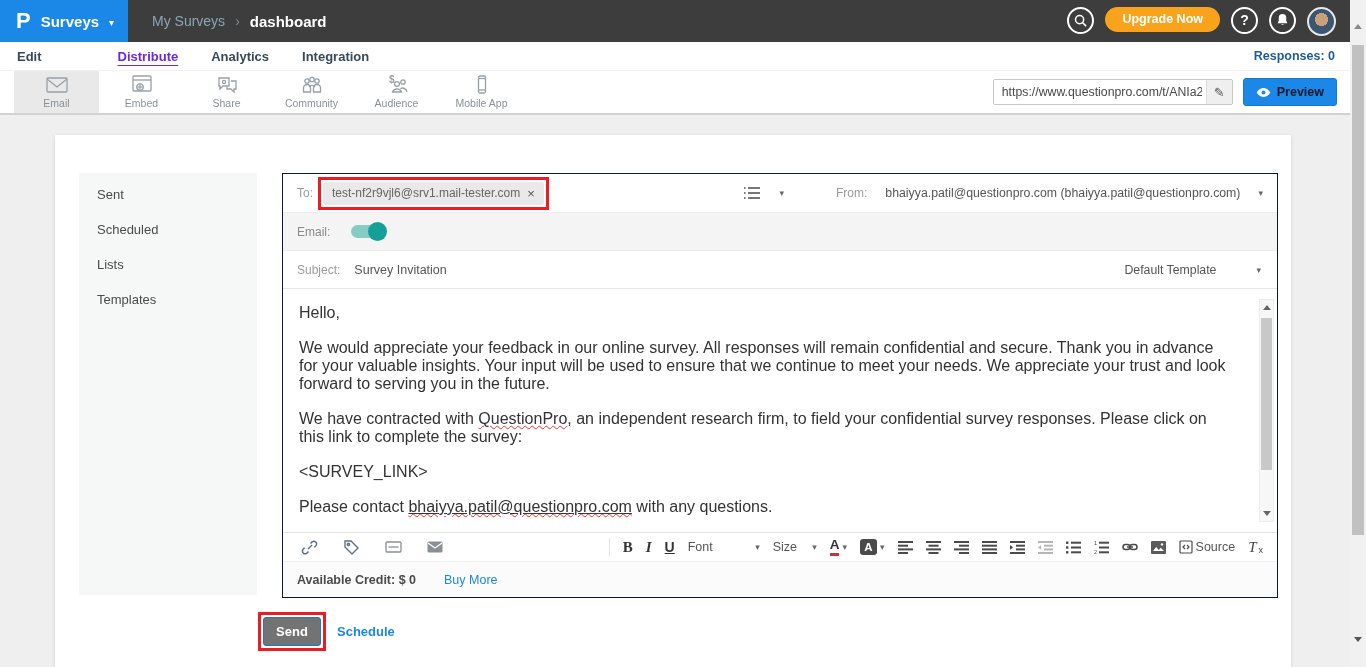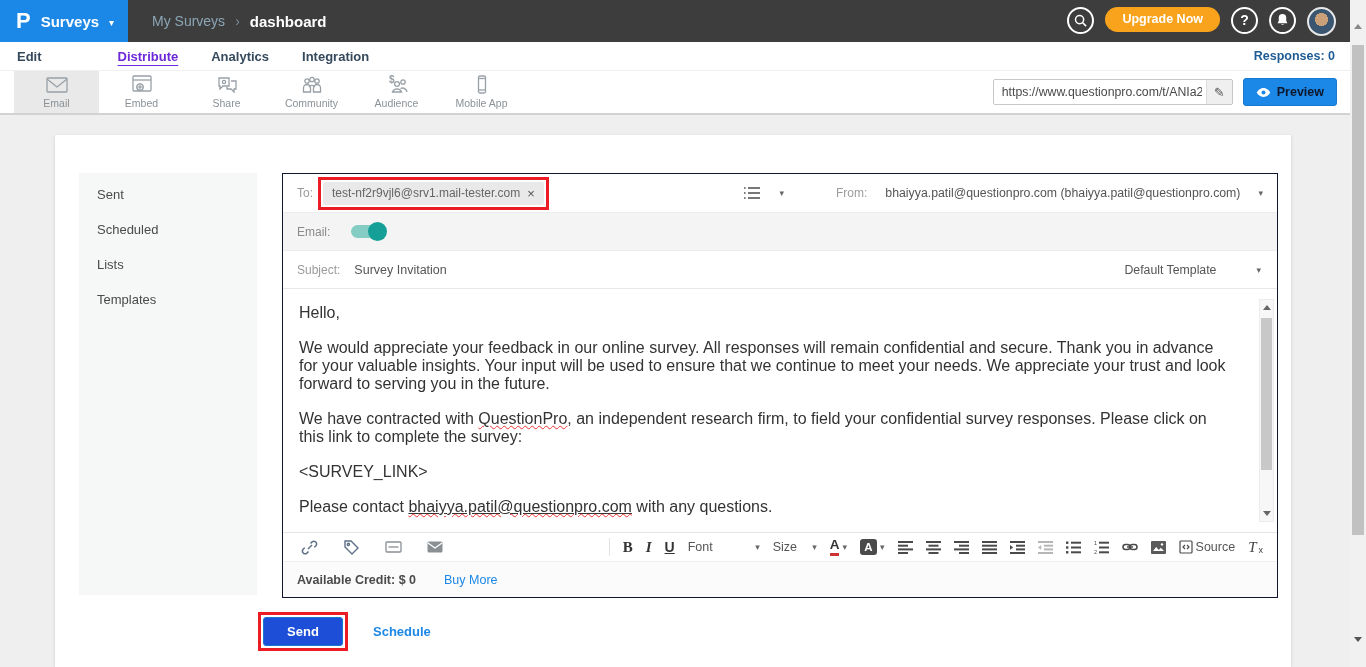--- a/index.html
+++ b/index.html
@@ -100,22 +100,22 @@
   .tx-x { font-size:9px; color:#444; margin-top:6px; margin-left:-1px; }
   .sep { width:1px; height:18px; background:#e2e2e2; }
 
   
   .credit-row { height:36px; background:#fbfbfb; border-top:1px solid #efefef; display:flex; align-items:center; padding:0 14px; gap:28px; }
   .credit-label { font-size:12.5px; font-weight:bold; color:#4a4a4a; }
   .link-blue { color:#1b87e6; font-size:12.5px; cursor:pointer; text-decoration:none; }
 
   
   .send-area { position:absolute; left:203px; top:477px; display:flex; align-items:center; }
-  .send-btn { width:80px; height:29px; background:#1d4ed8; border:1px solid #1877cf; border-radius:3px; color:#fff; font-size:13px; font-weight:bold; cursor:pointer; }
-  .schedule { margin-left:25px; font-size:13px; font-weight:bold; }
+  .send-btn { width:58px; height:29px; background:#737373; border:1px solid #1877cf; border-radius:3px; color:#fff; font-size:13px; font-weight:bold; cursor:pointer; }
+  .schedule { margin-left:11px; font-size:13px; font-weight:bold; }
 
   
   .vscroll { position:absolute; right:0; top:0; width:16px; height:667px; background:#f1f1f1; }
   .vs-thumb { position:absolute; left:2px; top:45px; width:12px; height:490px; background:#c1c1c1; }
   .vs-up { position:absolute; left:4px; top:7px; }
   .vs-down { position:absolute; left:4px; bottom:7px; }
 </style>
 </head>
 <body>
 

